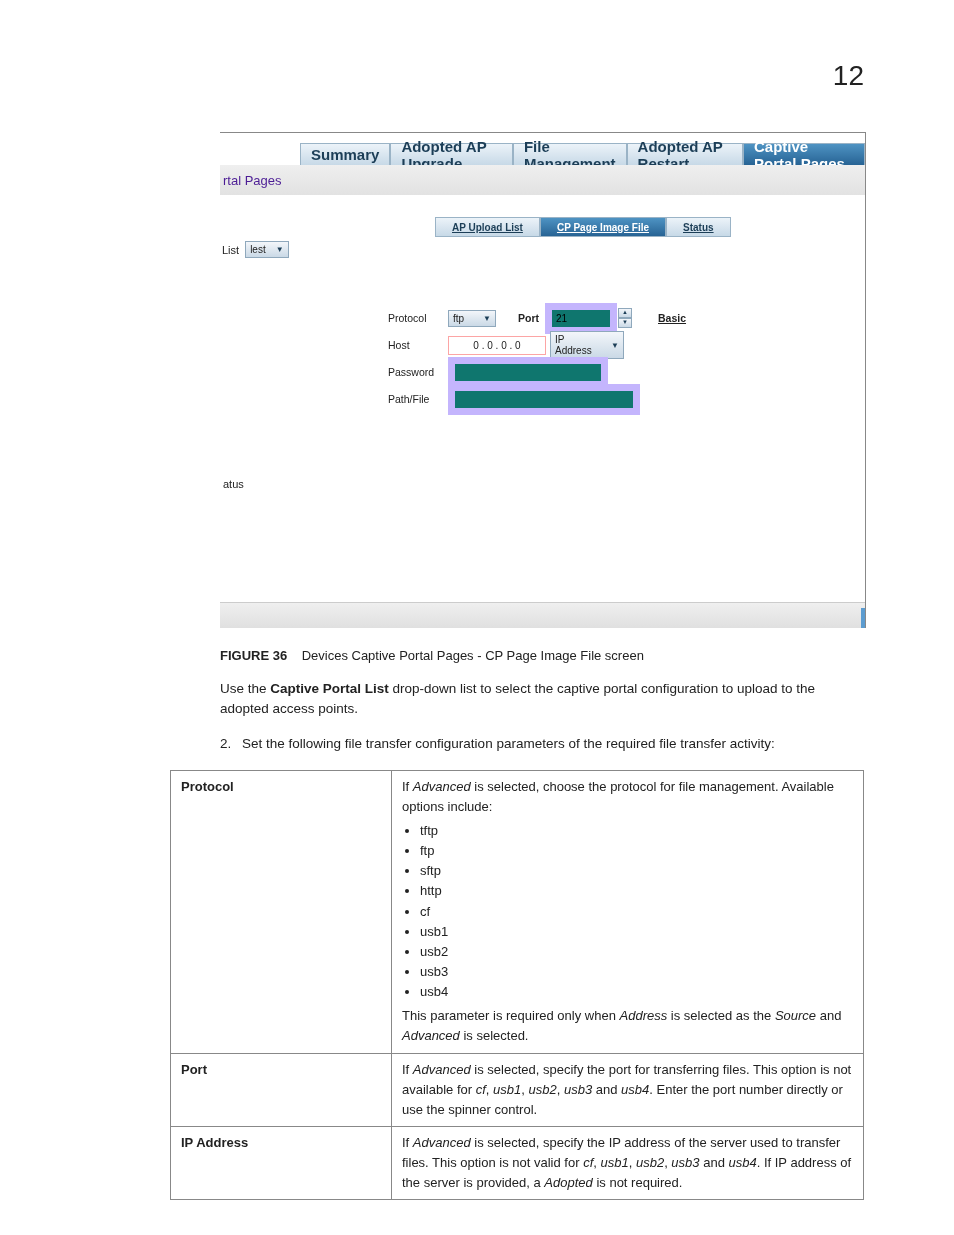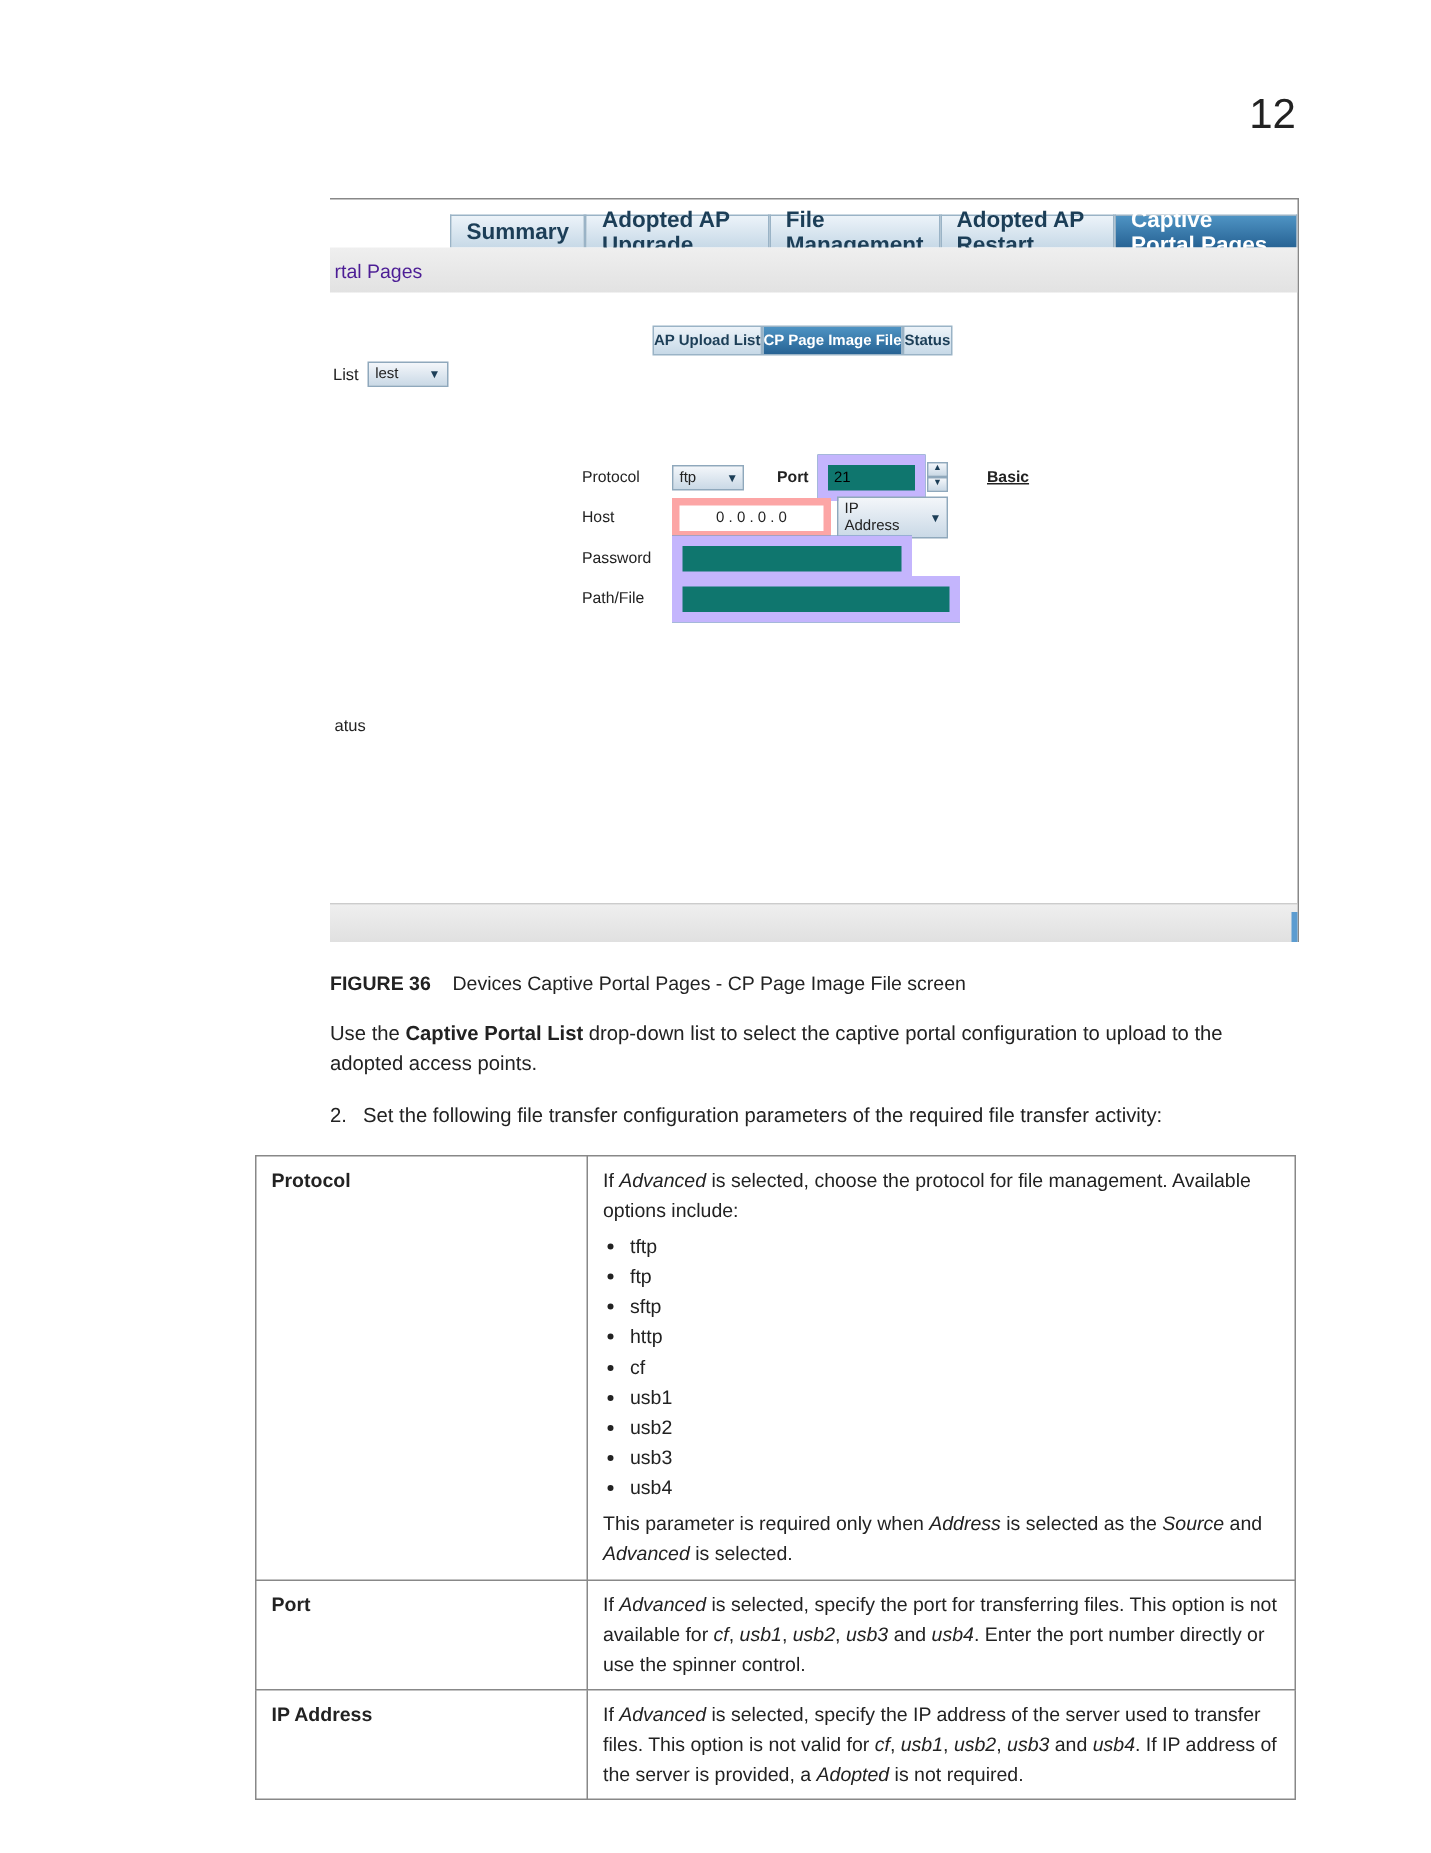--- a/index.html
+++ b/index.html
@@ -79,23 +79,24 @@
     left: 215px;
     display: flex;
     height: 20px;
   }
   .inner-tab {
     border: 1px solid #9ab3c6;
     background: linear-gradient(#ecf3f9, #c7d9e7);
     color: #1c3e57;
     font-size: 10px;
     font-weight: bold;
-    padding: 2px 0;
+    padding: 2px 16px;
     display:flex;
     align-items:center;
+    text-decoration:underline;
   }
   .inner-tab.active {
     background: linear-gradient(#4e93c3, #276394);
     color: white;
   }
   .list-row {
     position: absolute;
     top: 108px;
     left: 2px;
     font-size: 11px;
@@ -103,21 +104,21 @@
     align-items:center;
     gap:6px;
   }
   .dd {
     background: linear-gradient(#f3f6fa, #cad9e6);
     border: 1px solid #8fa8bc;
     font-size: 10px;
     padding: 2px 4px;
     display: inline-flex;
     align-items: center;
-    gap: 20px;
+    gap: 10px;
   }
   .dd-arrow { font-size:8px; color:#1c3e57; }
   .form-area {
     position: absolute;
     top: 175px;
     left: 168px;
     font-size: 10.5px;
     color: #222;
   }
   .form-row { display:flex; align-items:center; margin-bottom:7px; height:20px; }
@@ -139,21 +140,21 @@
     border:1px solid #8fa8bc;
     background:linear-gradient(#f3f6fa,#cad9e6);
     font-size:6px;
     line-height:6px;
     text-align:center;
     color:#1c3e57;
   }
   .basic-link { font-weight:bold; text-decoration:underline; font-size:10.5px; margin-left:26px; }
   .ip-seg {
     display:inline-block;
-    border:5px solid #fca5a5;
+    border:1px solid #fca5a5;
     width:96px;
     height:17px;
     line-height:17px;
     font-size:10px;
     text-align:center;
   }
   .tatus { position:absolute; top:345px; left:3px; font-size:11px; }
   .bottom-band { position:absolute; bottom:0; left:0; right:0; height:25px; background:linear-gradient(#efefef,#e0e0e0); border-top:1px solid #ccc;}
   .corner-accent { position:absolute; bottom:0; right:-2px; width:6px; height:20px; background:#5c9cd0; }
 

